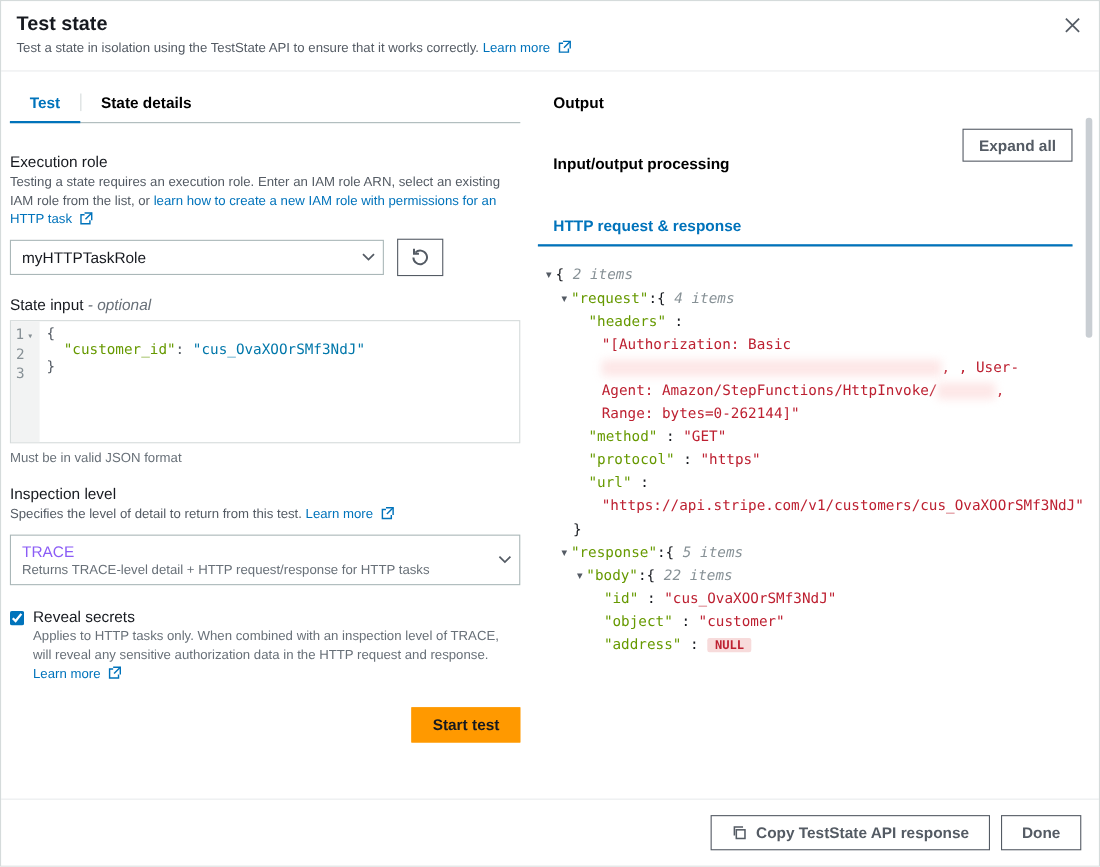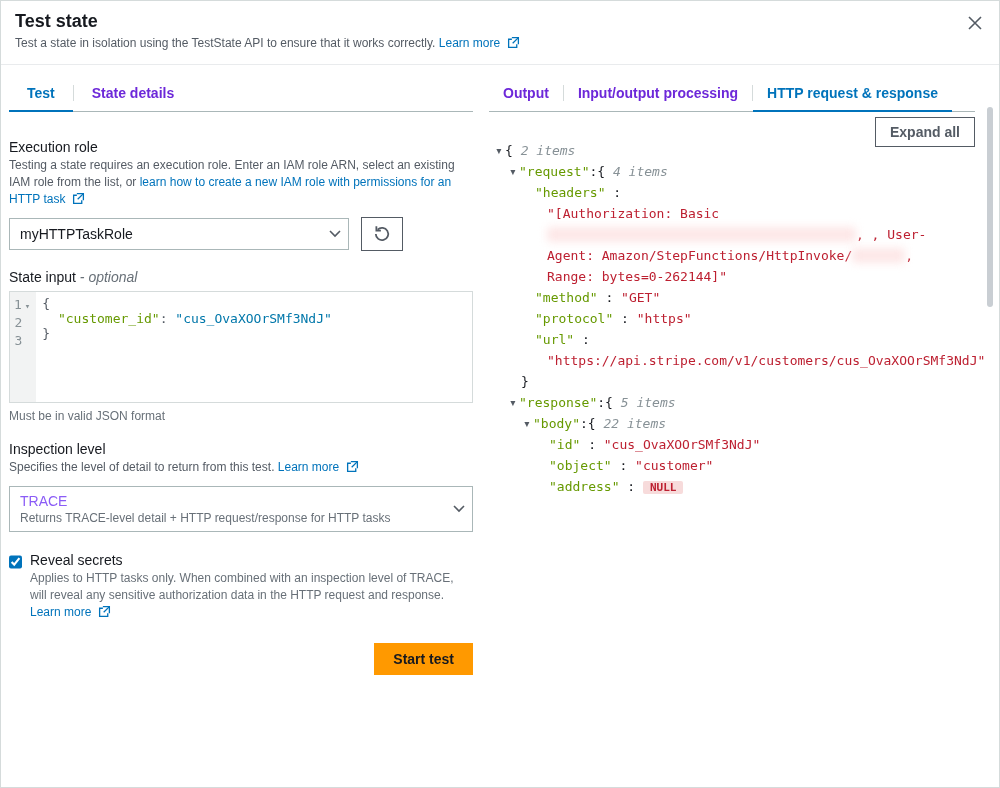--- a/index.html
+++ b/index.html
@@ -19,21 +19,21 @@
   .tri { width: 0; height: 0; display: inline-block; }
   .tri-right { border-top: 5px solid transparent; border-bottom: 5px solid transparent; border-left: 6px solid #545b64; }
 
   .body { display: flex; flex: 1; overflow: hidden; }
   .col { padding: 10px 8px 10px 8px; }
   .left { width: 480px; border-right: none; }
   .right { flex: 1; position: relative; padding-right: 24px; overflow: hidden; }
   .scroll-shadow { position: absolute; right: 6px; top: 42px; width: 6px; height: 200px; background: #c9ced3; border-radius: 3px; }
 
   .tabs { display: flex; border-bottom: 1px solid #aab7b8; margin-bottom: 27px; }
-  .tab { padding: 10px 18px 10px 18px; font-size: 14px; font-weight: 700; color: #6d28d9; cursor: pointer; position: relative; }
+  .tab { padding: 10px 18px 10px 18px; font-size: 14px; font-weight: 700; color: #000000; cursor: pointer; position: relative; }
   .tab.active { color: #0073bb; }
   .tab.active::after { content: ""; position: absolute; left: 0; right: 0; bottom: -1px; height: 2px; background: #0073bb; }
 
   .section-label { font-size: 14px; color: #16191f; margin-bottom: 2px; }
   .section-help { font-size: 12px; color: #545b64; line-height: 1.4; }
   .section-help a { color: #0073bb; }
 
   .row-controls { display: flex; gap: 12px; margin-top: 10px; margin-bottom: 18px; align-items: center; }
   .select-wrap { position: relative; flex: 0 0 340px; }
   .select, .big-select { width: 100%; border: 1px solid #aab7b8; padding: 7px 28px 7px 10px; font-size: 14px; background: #fff; cursor: pointer; }
@@ -59,21 +59,21 @@
 
   .checkbox-row { display: flex; gap: 8px; align-items: flex-start; margin-top: 20px; }
   .checkbox-row input { width: 16px; height: 16px; margin-top: 2px; accent-color: #0073bb; cursor: pointer; }
   .cb-text .cb-label { font-size: 14px; color: #16191f; }
   .cb-text .cb-help { font-size: 12px; color: #687078; line-height: 1.4; margin-top: 2px; }
 
   .start-row { display: flex; justify-content: flex-end; margin-top: 22px; }
   .btn { border: 1px solid #545b64; background: #fff; color: #545b64; font-size: 14px; font-weight: 700; padding: 7px 18px; cursor: pointer; }
   .btn-primary { background: #ff9900; border-color: #ff9900; color: #16191f; }
 
-  .right-tabs { border-bottom: 1px solid #aab7b8; display: flex; margin-bottom: 24px; }
+  .right-tabs { border-bottom: 1px solid #aab7b8; display: flex; margin-bottom: 12px; flex-direction: column; }
   .right-tabs .tab { padding: 10px 14px; }
   .expand-btn { position: absolute; right: 24px; top: 52px; border: 1px solid #545b64; background: #fff; padding: 6px 14px; font-size: 14px; font-weight: 700; cursor: pointer; color: #545b64; }
 
   .json-tree { font-family: Menlo, Monaco, Consolas, monospace; font-size: 13px; line-height: 21px; padding-left: 4px; padding-top: 4px; }
   .json-tree .row { display: flex; align-items: flex-start; }
   .json-tree .twist { width: 12px; display: inline-block; text-align: center; color: #545b64; cursor: pointer; }
   .json-tree .key { color: #690; }
   .json-tree .str-dark { color: #bd2031; }
   .json-tree .punc { color: #16191f; }
   .json-tree .meta { color: #879196; font-style: italic; }
@@ -254,14 +254,24 @@
         </div>
         <div style="padding-left:56px;">
           <div><span class="key">"<span>id</span>"</span><span class="punc"> : </span><span class="str-dark">"cus_OvaXOOrSMf3NdJ"</span></div>
           <div><span class="key">"<span>object</span>"</span><span class="punc"> : </span><span class="str-dark">"customer"</span></div>
           <div><span class="key">"<span>address</span>"</span><span class="punc"> : </span><span class="null-pill">NULL</span></div>
         </div>
       </div>
     </div>
   </div>
 
+  <div class="footer">
+    <button class="btn copy-btn">
+      <svg class="copy-icon" viewBox="0 0 16 16" fill="none" stroke="#545b64" stroke-width="1.6">
+          <rect x="5" y="5" width="9" height="9"></rect>
+          <path d="M3 11V2h9"></path>
+        </svg>
+      <span>Copy TestState API response</span>
+    </button>
+    <button class="btn">Done</button>
+  </div>
 
 </div>
 
 </body></html>

